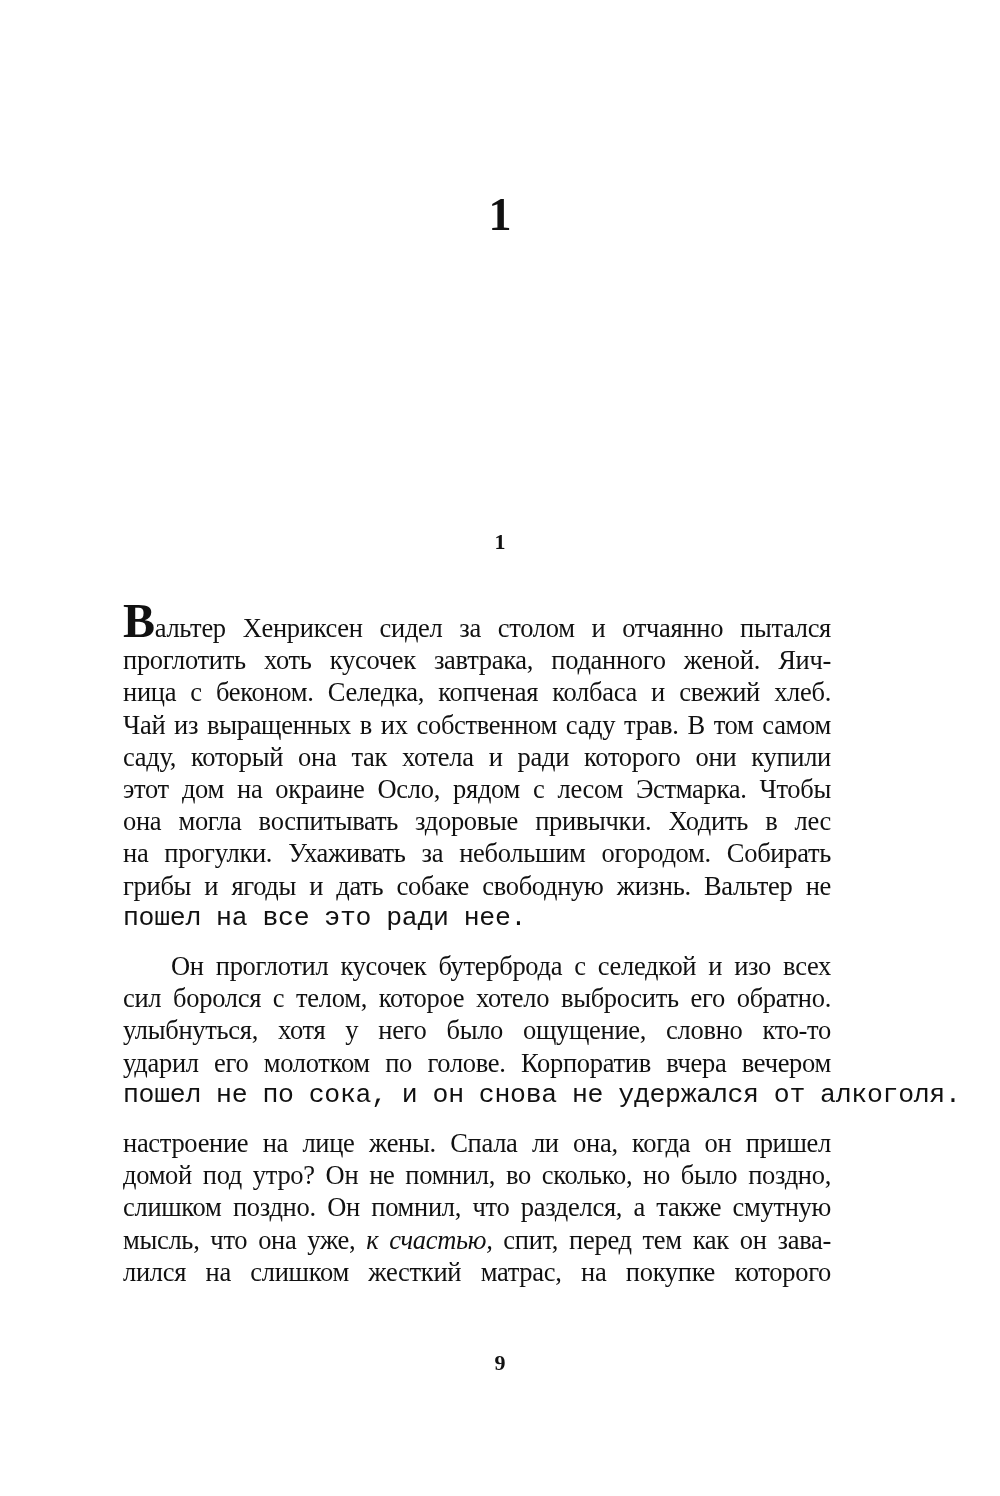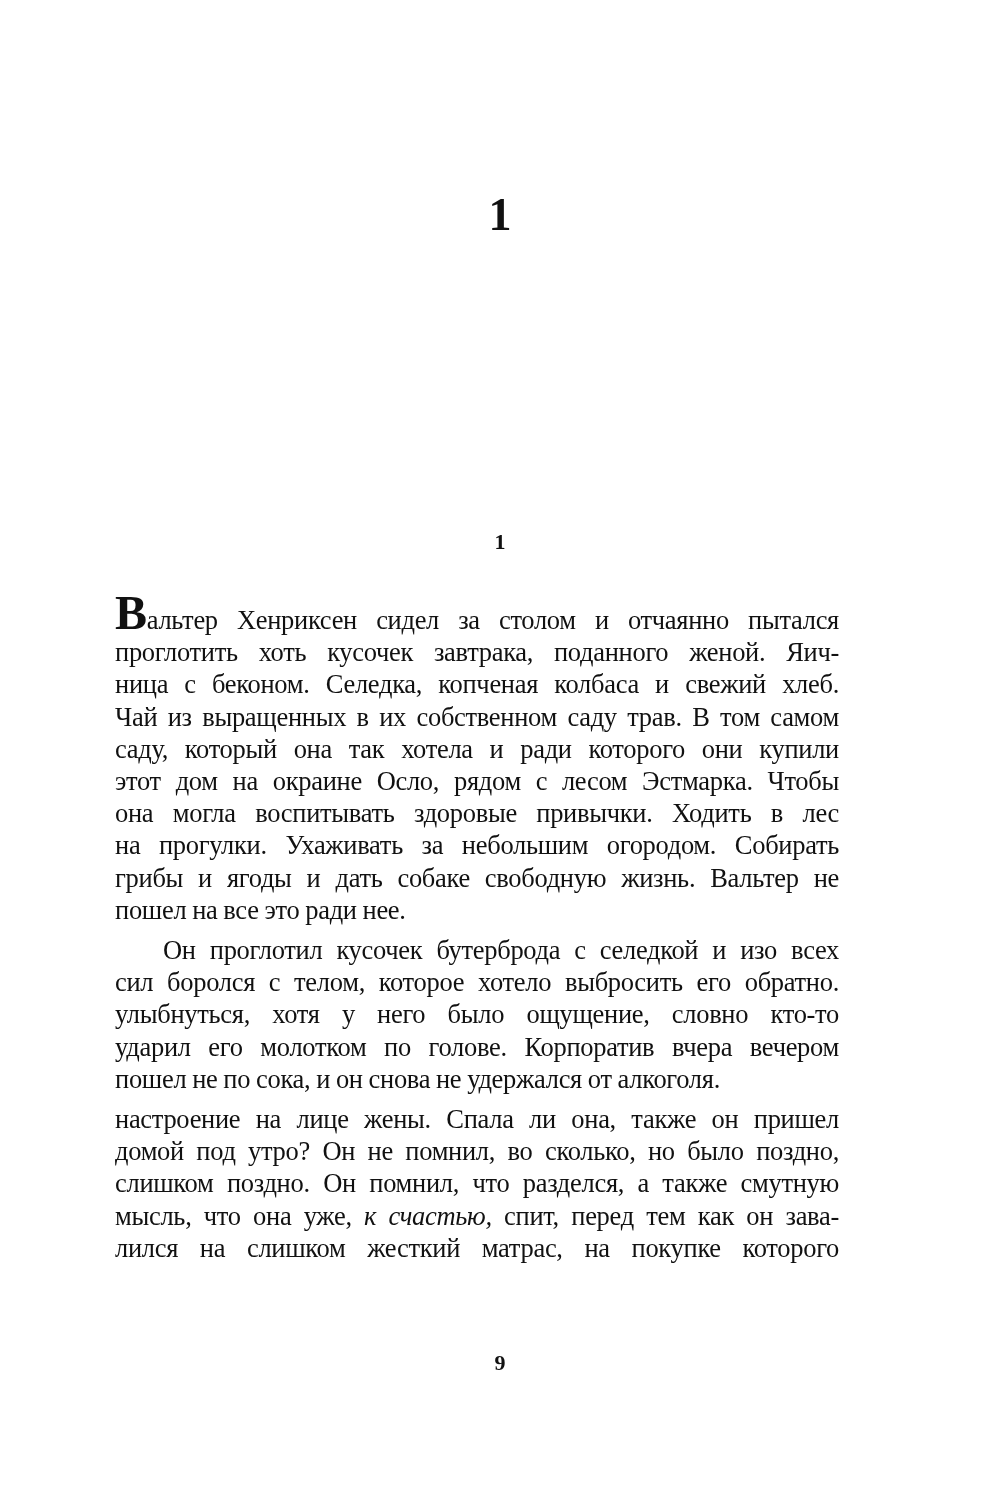--- a/index.html
+++ b/index.html
@@ -40,30 +40,31 @@
       top: 586px;
       left: 107px;
       width: 740px;
       font-size: 26.5px;
       line-height: 32.2px;
       text-align: justify;
       letter-spacing: -0.3px;
       word-spacing: -0.5px;
     }
     .body-text p {
-      margin: 8px;
+      margin: 16px;
     }
     .line {
       display: block;
       text-align: justify;
       text-align-last: justify;
       white-space: nowrap;
     }
     .line.last {
       text-align-last: left;
+      font-family: Liberation Mono, monospace;
     }
     .dropcap {
       font-size: 48px;
       font-weight: bold;
       line-height: 0.8;
     }
     em {
       font-style: italic;
     }
     .page-number {
@@ -98,21 +99,21 @@
     <span class="line last">пошел на все это ради нее.</span>
   </p>
   <p>
     <span class="line" style="padding-left:48px">Он проглотил кусочек бутерброда с селедкой и изо всех</span>
     <span class="line">сил боролся с телом, которое хотело выбросить его обратно.</span>
     <span class="line">улыбнуться, хотя у него было ощущение, словно кто-то</span>
     <span class="line">ударил его молотком по голове. Корпоратив вчера вечером</span>
     <span class="line last">пошел не по сока, и он снова не удержался от алкоголя.</span>
   </p>
   <p>
-    <span class="line">настроение на лице жены. Спала ли она, также он пришел</span>
+    <span class="line">настроение на лице жены. Спала ли она, когда он пришел</span>
     <span class="line">домой под утро? Он не помнил, во сколько, но было поздно,</span>
     <span class="line">слишком поздно. Он помнил, что разделся, а также смутную</span>
     <span class="line"><span>мысль, что она уже, </span><em>к счастью,</em><span> спит, перед тем как он зава-</span></span>
     <span class="line">лился на слишком жесткий матрас, на покупке которого</span>
   </p>
 </div>
 
 <div class="page-number">9</div>
 
 </body></html>

